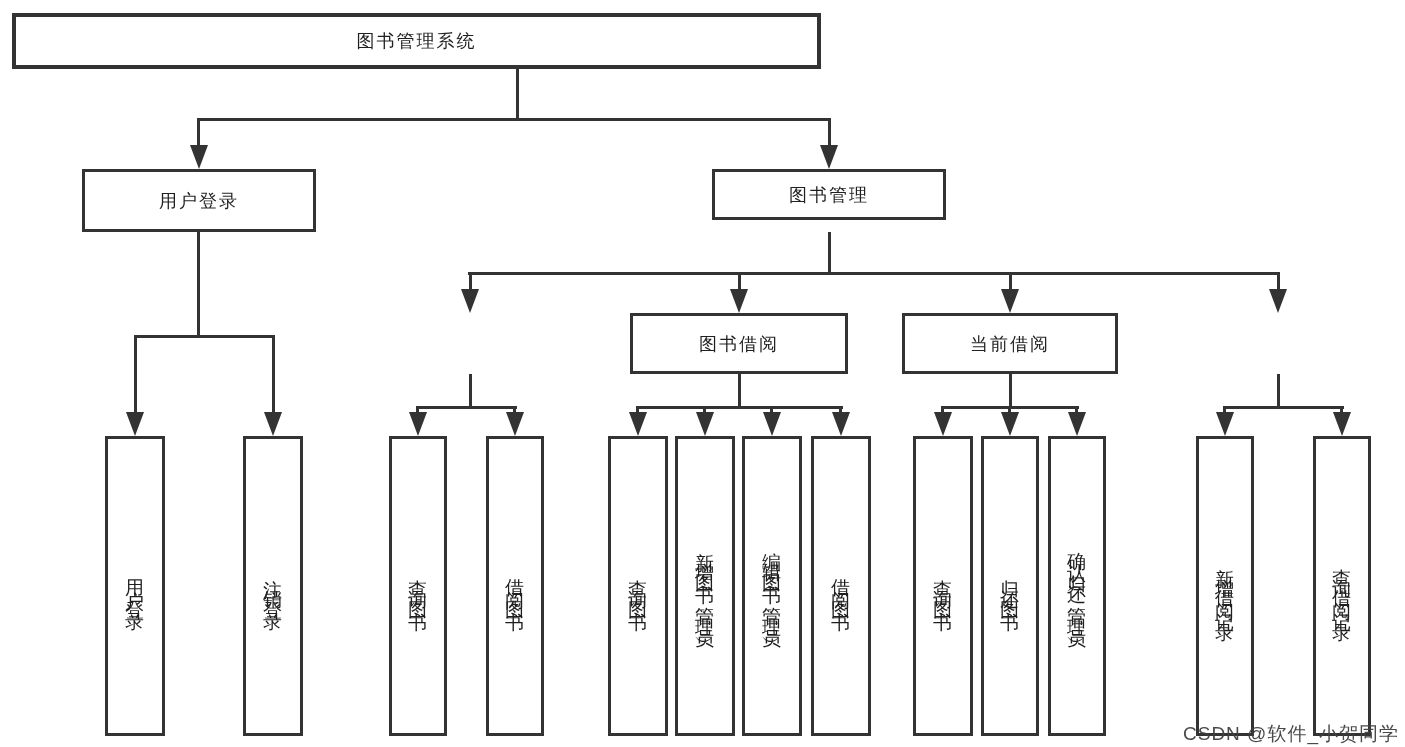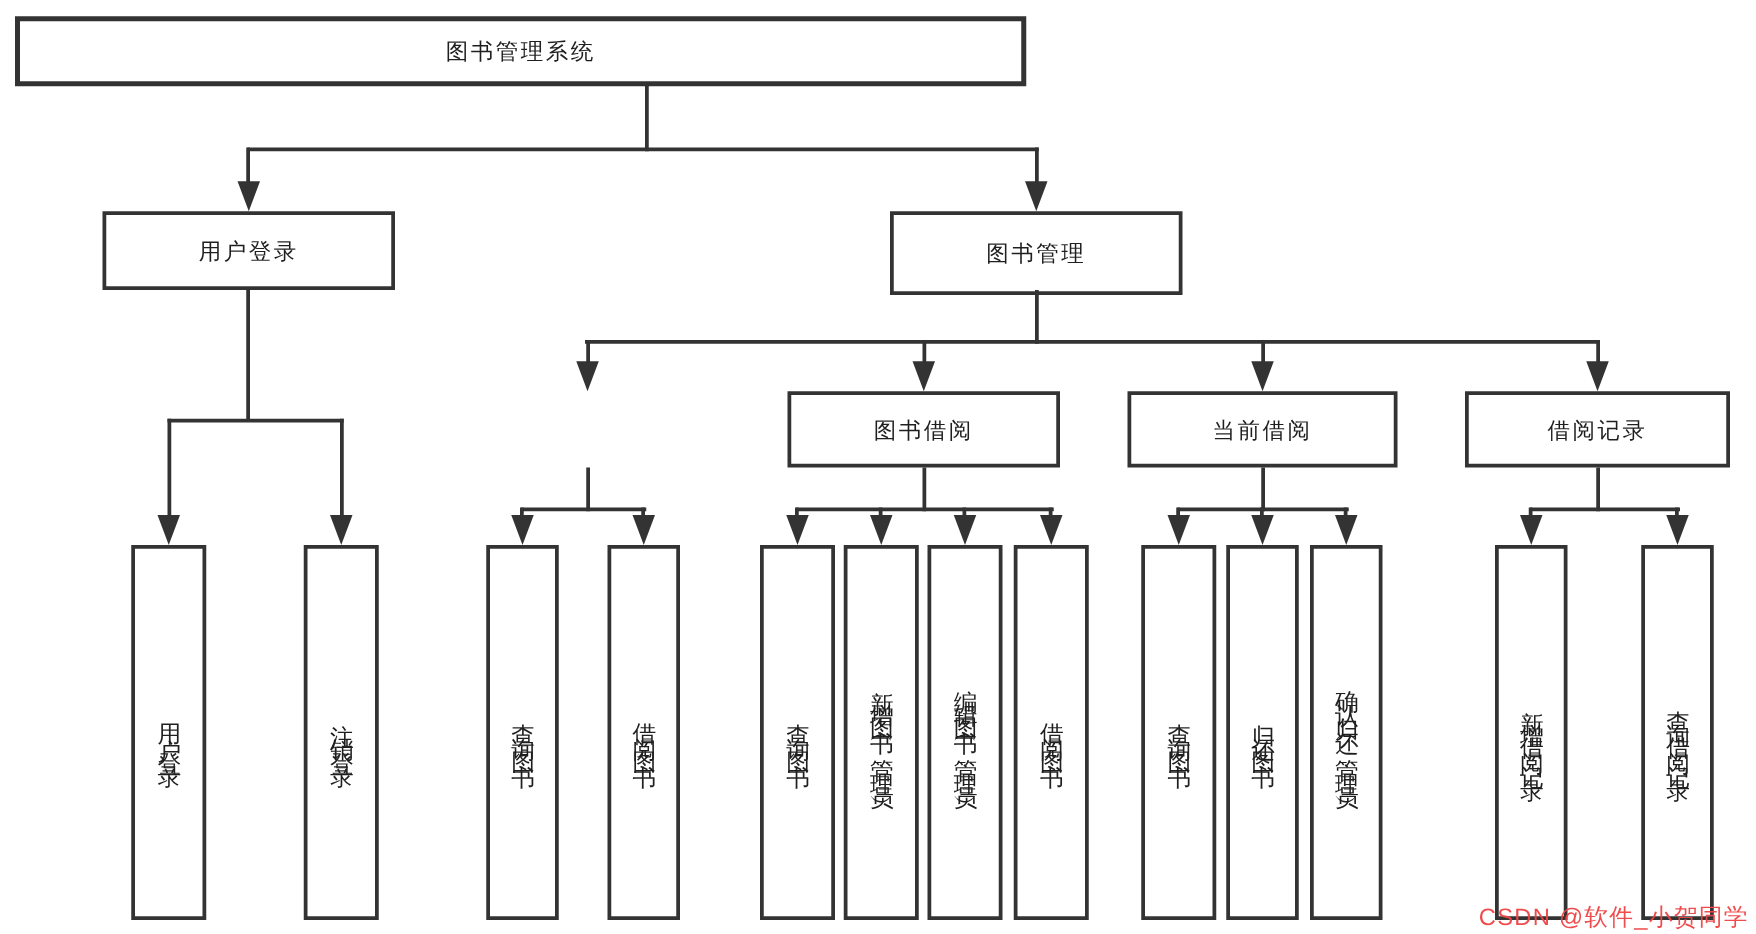--- a/index.html
+++ b/index.html
@@ -20,40 +20,40 @@
   }
   .hline,.vline{position:absolute;background:#333;}
   .hline{height:3px;}
   .vline{width:3px;}
   .arrow{
     position:absolute;width:0;height:0;
     border-left:9px solid transparent;border-right:9px solid transparent;
     border-top:24px solid #333;
   }
   .watermark{
-    position:absolute;left:1183px;top:721px;font-size:19px;color:#ef4444;
+    position:absolute;left:1183px;top:721px;font-size:19px;color:#404040;
     letter-spacing:1px;white-space:nowrap;z-index:5;opacity:.95;
   }
 </style>
 </head>
 <body>
 
 <div class="canvas">
 
   <div class="box root" style="left:12px;top:13px;width:809px;height:56px">图书管理系统</div>
 
   <div class="vline" style="left:516px;top:68px;height:53px"></div>
   <div class="hline" style="left:198px;top:118px;width:633px"></div>
   <div class="vline" style="left:197px;top:118px;height:30px"></div>
   <div class="arrow" style="left:190px;top:145px"></div>
   <div class="vline" style="left:828px;top:118px;height:30px"></div>
   <div class="arrow" style="left:820px;top:145px"></div>
 
   <div class="box" style="left:82px;top:169px;width:234px;height:63px">用户登录</div>
-  <div class="box" style="left:712px;top:169px;width:234px;height:67px">图书管理</div>
+  <div class="box" style="left:712px;top:169px;width:234px;height:51px">图书管理</div>
 
   <div class="vline" style="left:197px;top:232px;height:105px"></div>
   <div class="hline" style="left:134px;top:335px;width:141px"></div>
   <div class="vline" style="left:134px;top:335px;height:79px"></div>
   <div class="arrow" style="left:126px;top:412px"></div>
   <div class="vline" style="left:272px;top:335px;height:79px"></div>
   <div class="arrow" style="left:264px;top:412px"></div>
 
   <div class="vline" style="left:828px;top:232px;height:43px"></div>
   <div class="hline" style="left:468px;top:272px;width:812px"></div>
@@ -61,21 +61,20 @@
   <div class="arrow" style="left:461px;top:289px"></div>
   <div class="vline" style="left:738px;top:272px;height:20px"></div>
   <div class="arrow" style="left:730px;top:289px"></div>
   <div class="vline" style="left:1009px;top:272px;height:20px"></div>
   <div class="arrow" style="left:1001px;top:289px"></div>
   <div class="vline" style="left:1277px;top:272px;height:20px"></div>
   <div class="arrow" style="left:1269px;top:289px"></div>
 
   <div class="box" style="left:630px;top:313px;width:218px;height:61px">图书借阅</div>
   <div class="box" style="left:902px;top:313px;width:216px;height:61px">当前借阅</div>
-  <div class="box" style="left:1172px;top:313px;width:212px;height:61px">借阅记录</div>
 
   <div class="vline" style="left:469px;top:374px;height:35px"></div>
   <div class="hline" style="left:417px;top:406px;width:100px"></div>
   <div class="vline" style="left:416px;top:406px;height:8px"></div>
   <div class="arrow" style="left:409px;top:412px"></div>
   <div class="vline" style="left:513px;top:406px;height:8px"></div>
   <div class="arrow" style="left:506px;top:412px"></div>
 
   <div class="vline" style="left:738px;top:374px;height:35px"></div>
   <div class="hline" style="left:637px;top:406px;width:206px"></div>

